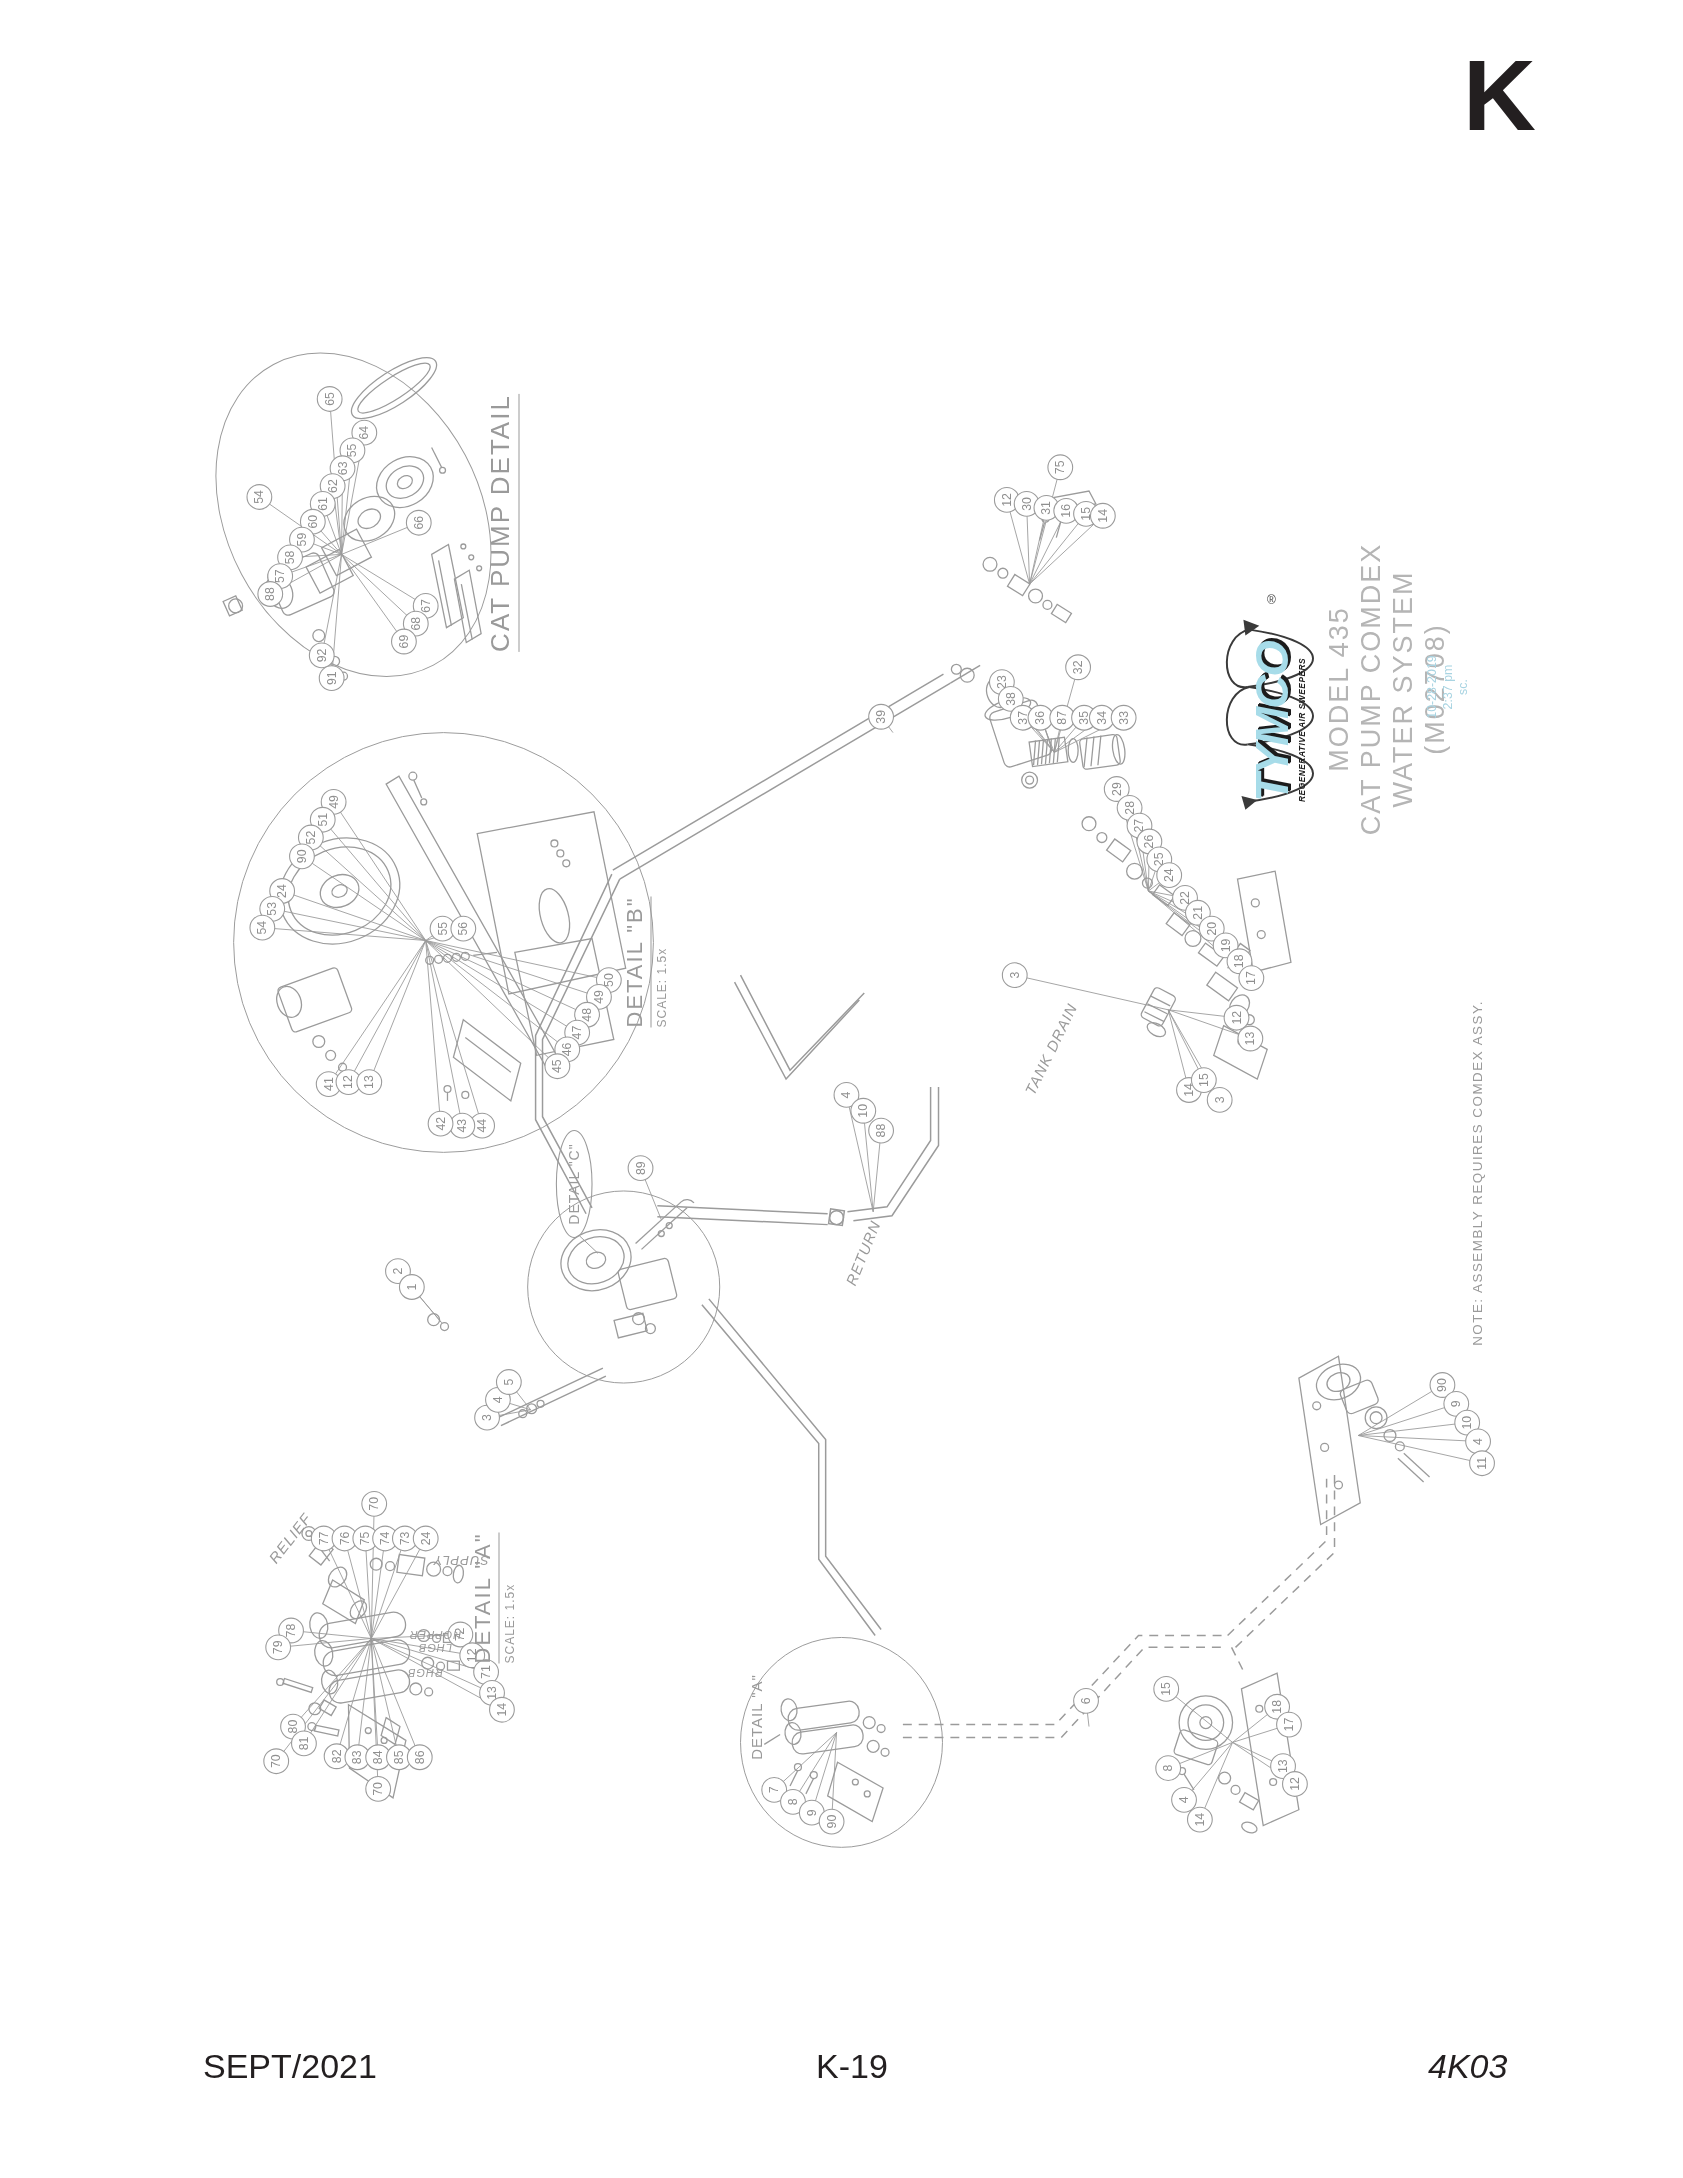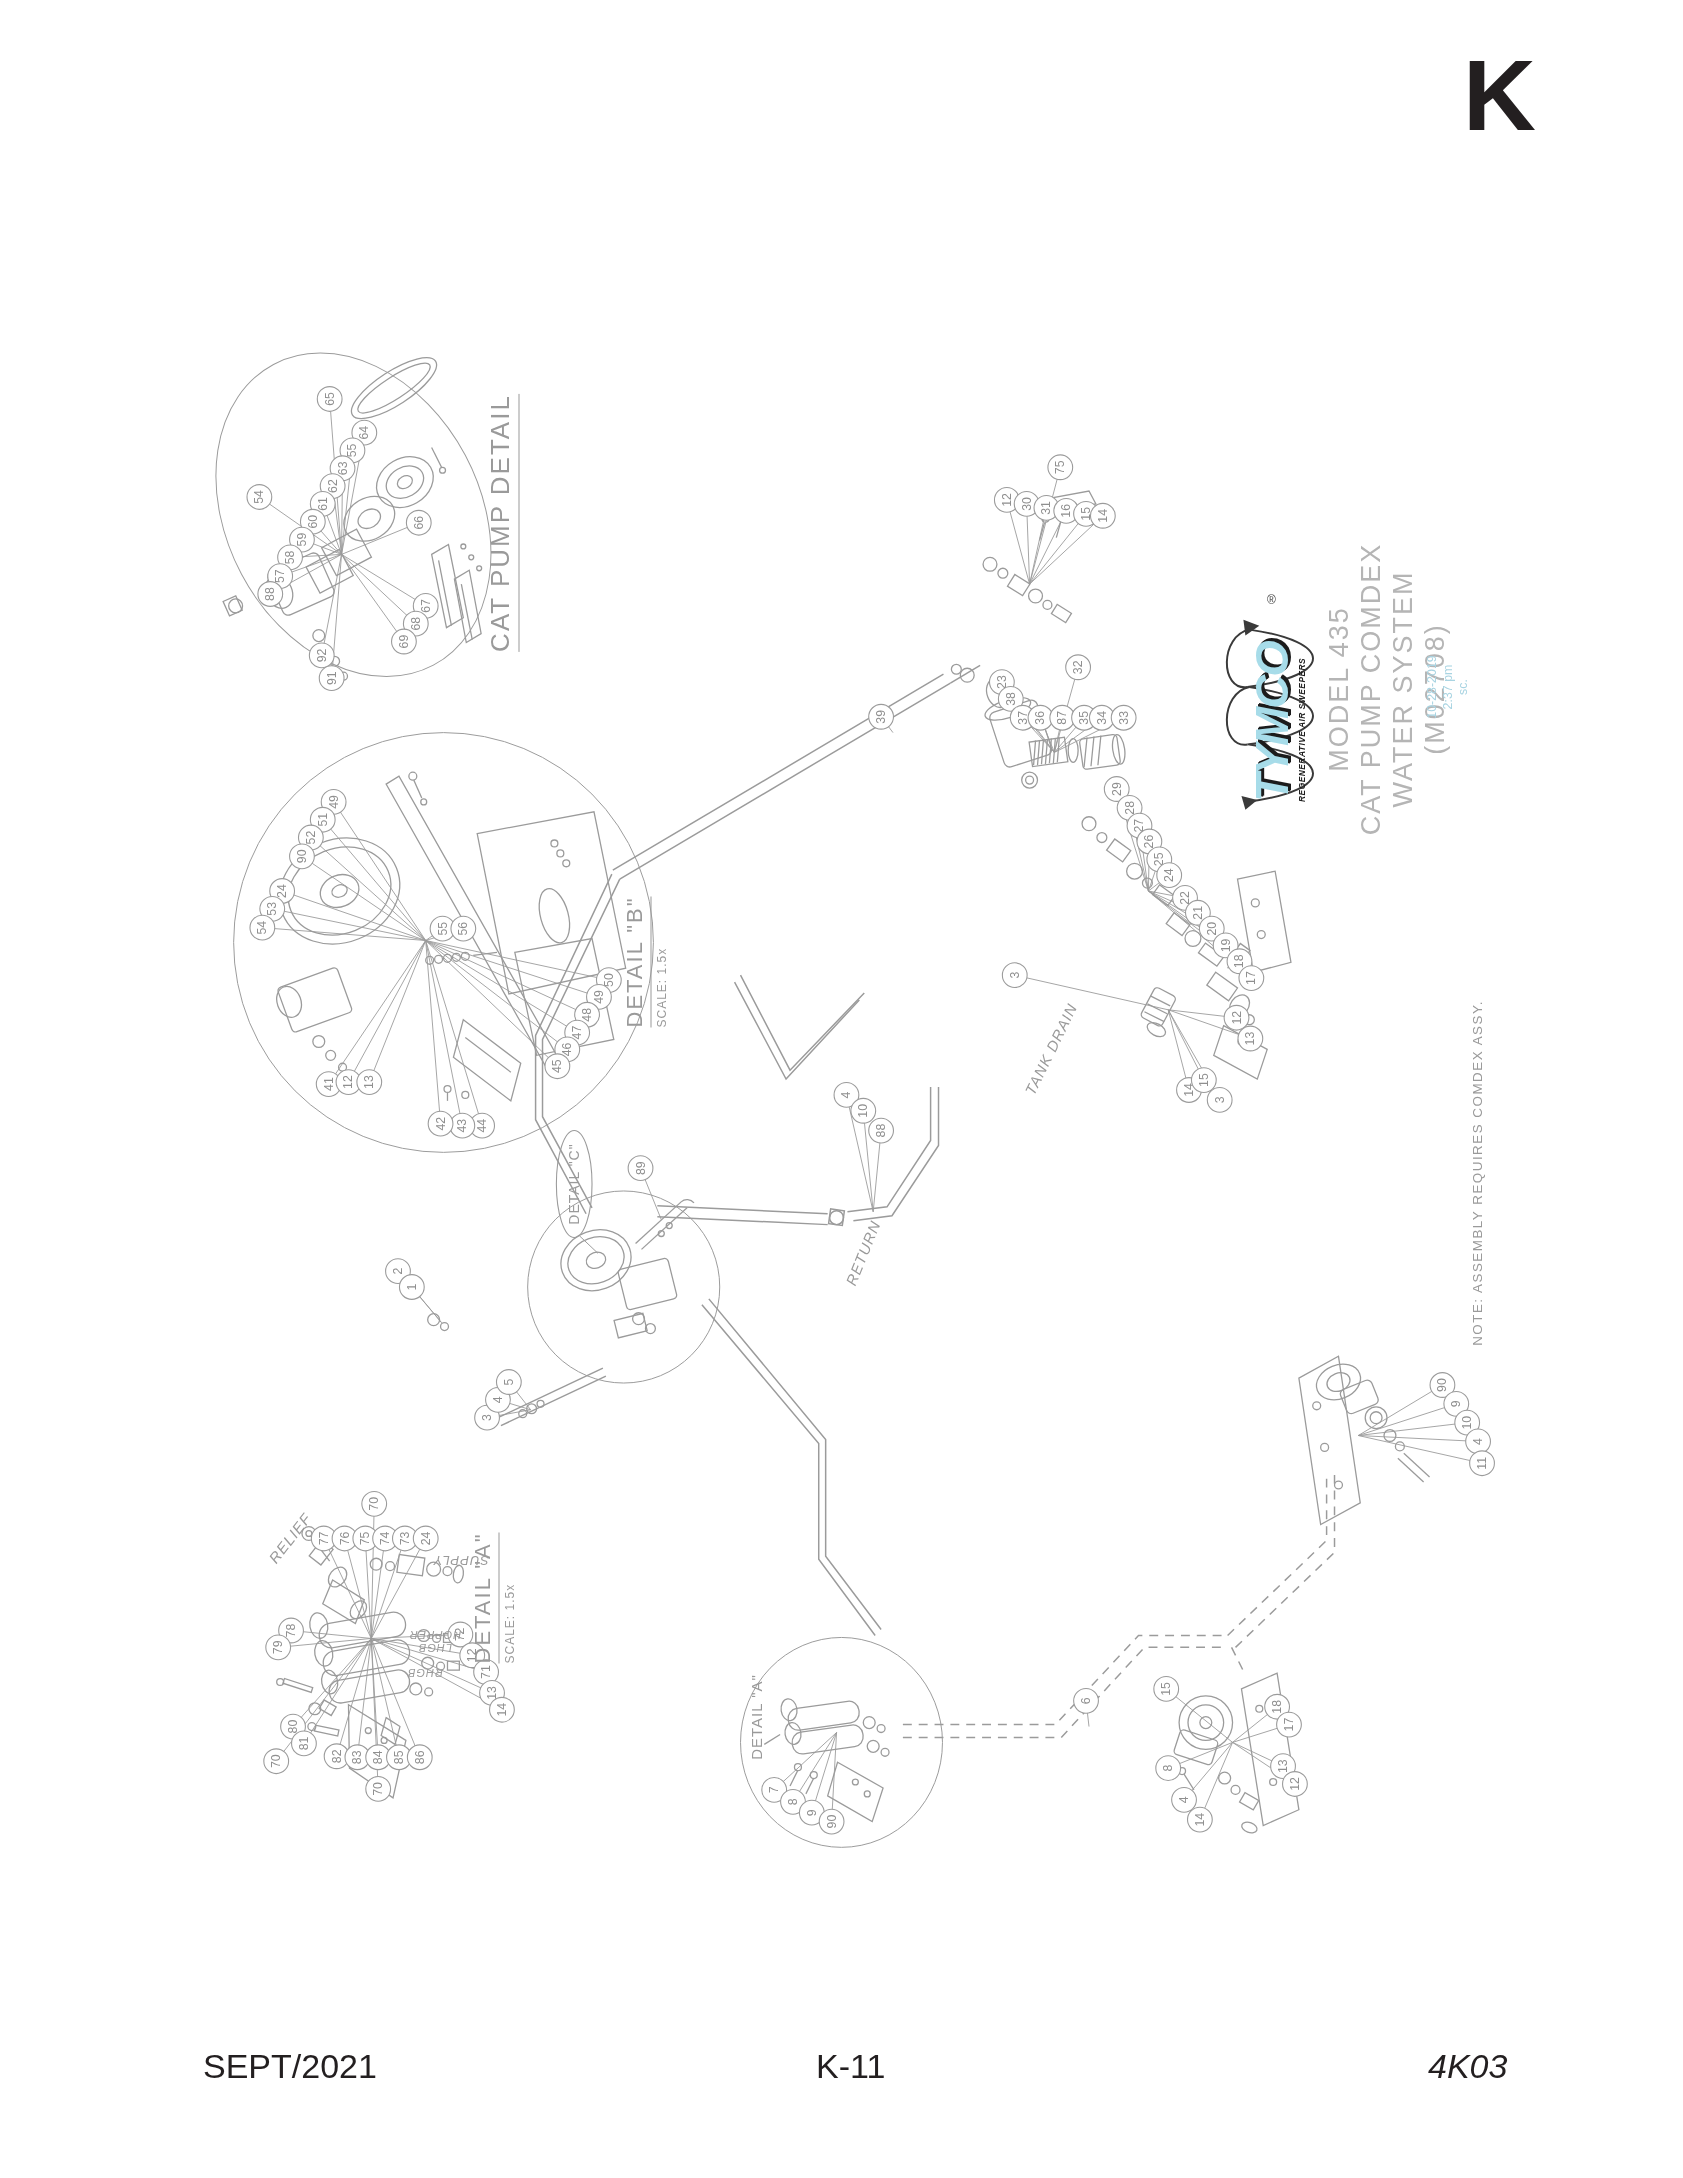--- a/index.html
+++ b/index.html
@@ -923,21 +923,21 @@
             <circle cx="1097" cy="1718" r="12.5" fill="#ffffff" stroke="#9b9b9b" stroke-width="1.1"></circle>
             <text x="1097" y="1718" transform="rotate(-90 1097 1718)" text-anchor="middle" dominant-baseline="central" font-size="12.5" font-family="&quot;Liberation Sans&quot;, sans-serif" fill="#8f8f8f" stroke="none">6</text>
           </g>
         </g>
     </g>
   </svg>
 
   <div class="section-letter">K</div>
 
   <div class="footer-item" style="left:203px;">SEPT/2021</div>
-  <div class="footer-item" style="left:816px;">K-11</div>
+  <div class="footer-item" style="left:816px;">K-19</div>
   <div class="footer-item" style="left:1428px;font-style:italic;">4K03</div>
 
   <div class="lbl logo" style="left:1277px;top:693px;transform:translate(-50%,-50%) rotate(-90deg);">
     <div class="logo-word">TYMCO</div>
     <div class="logo-tagline">REGENERATIVE AIR SWEEPERS</div>
   </div>
   <div class="reg-mark">®</div>
 
   <div class="lbl model-block" style="left:1388px;top:689px;transform:translate(-50%,-50%) rotate(-90deg);">
     <div>MODEL 435</div>

